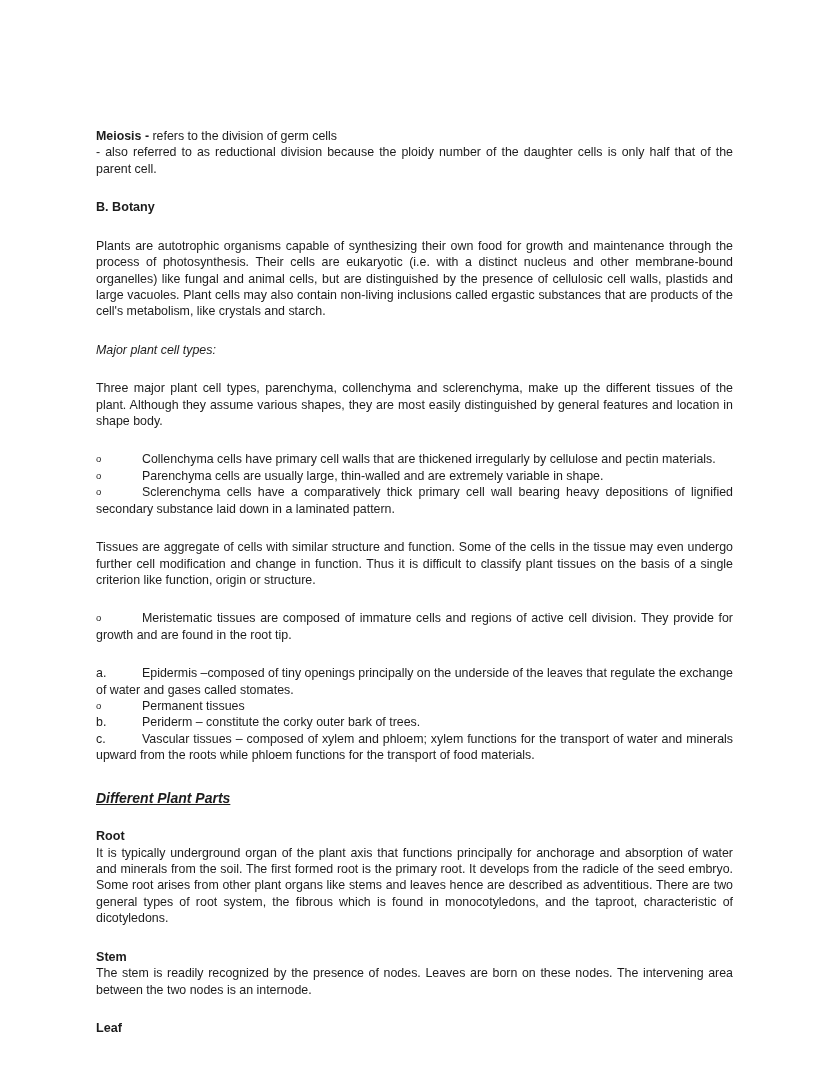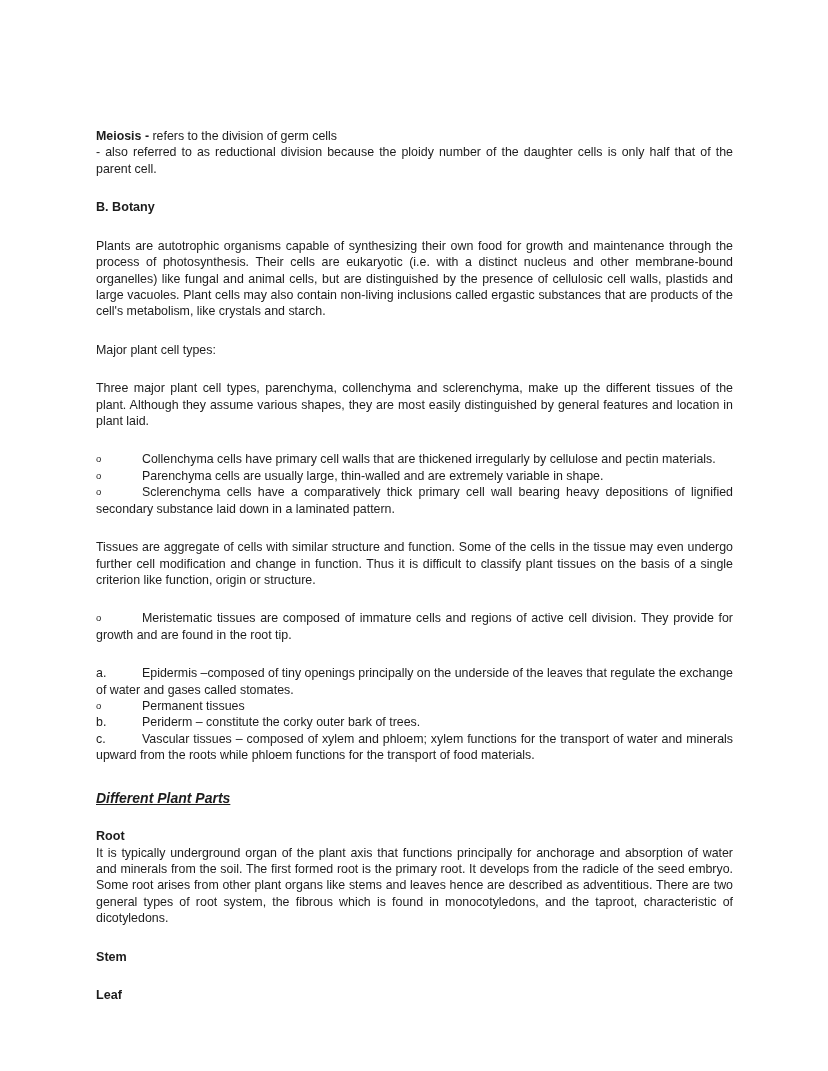--- a/index.html
+++ b/index.html
@@ -26,21 +26,21 @@
     margin: 0;
     font-size: 12.4px;
     line-height: 16.4px;
     text-align: justify;
     -webkit-hyphens: none;
     hyphens: none;
   }
   .left { text-align: left; }
   .gap-md { height: 22px; }
   .gap-lg { height: 26px; }
-  .ital { }
+  .ital { font-style: italic; }
   .sec-head {
     font-weight: bold;
     font-style: italic;
     text-decoration: underline;
     font-size: 14px;
     line-height: 16.4px;
   }
   .part-head {
     font-weight: bold;
     font-size: 12.6px;
@@ -86,21 +86,21 @@
     <div class="gap-md"></div>
 
     <p>Plants are autotrophic organisms capable of synthesizing their own food for growth and maintenance through the process of photosynthesis. Their cells are eukaryotic (i.e. with a distinct nucleus and other membrane-bound organelles) like fungal and animal cells, but are distinguished by the presence of cellulosic cell walls, plastids and large vacuoles. Plant cells may also contain non-living inclusions called ergastic substances that are products of the cell's metabolism, like crystals and starch.</p>
 
     <div class="gap-md"></div>
 
     <div class="blk left ital">Major plant cell types:</div>
 
     <div class="gap-md"></div>
 
-    <p>Three major plant cell types, parenchyma, collenchyma and sclerenchyma, make up the different tissues of the plant. Although they assume various shapes, they are most easily distinguished by general features and location in plant laid.</p>
+    <p>Three major plant cell types, parenchyma, collenchyma and sclerenchyma, make up the different tissues of the plant. Although they assume various shapes, they are most easily distinguished by general features and location in shape body.</p>
 
     <div class="gap-md"></div>
 
     <div class="li"><span class="mk-bullet nowrapmk">o</span><span>Collenchyma cells have primary cell walls that are thickened irregularly by cellulose and pectin materials.</span></div>
     <div class="li"><span class="mk-bullet nowrapmk">o</span><span>Parenchyma cells are usually large, thin-walled and are extremely variable in shape.</span></div>
     <div class="li"><span class="mk-bullet nowrapmk">o</span><span>Sclerenchyma cells have a comparatively thick primary cell wall bearing heavy depositions of lignified secondary substance laid down in a laminated pattern.</span></div>
 
     <div class="gap-md"></div>
 
     <p>Tissues are aggregate of cells with similar structure and function. Some of the cells in the tissue may even undergo further cell modification and change in function. Thus it is difficult to classify plant tissues on the basis of a single criterion like function, origin or structure.</p>
@@ -121,19 +121,20 @@
     <div class="sec-head"><span>Different Plant Parts</span></div>
 
     <div class="gap-md"></div>
 
     <div class="part-head">Root</div>
     <p>It is typically underground organ of the plant axis that functions principally for anchorage and absorption of water and minerals from the soil. The first formed root is the primary root. It develops from the radicle of the seed embryo. Some root arises from other plant organs like stems and leaves hence are described as adventitious. There are two general types of root system, the fibrous which is found in monocotyledons, and the taproot, characteristic of dicotyledons.</p>
 
     <div class="gap-md"></div>
 
     <div class="part-head">Stem</div>
+    <p>The stem is readily recognized by the presence of nodes. Leaves are born on these nodes. The intervening area between the two nodes is an internode.</p>
 
     <div class="gap-md"></div>
 
     <div class="part-head">Leaf</div>
 
   </div>
 </div>
 
 </body></html>

